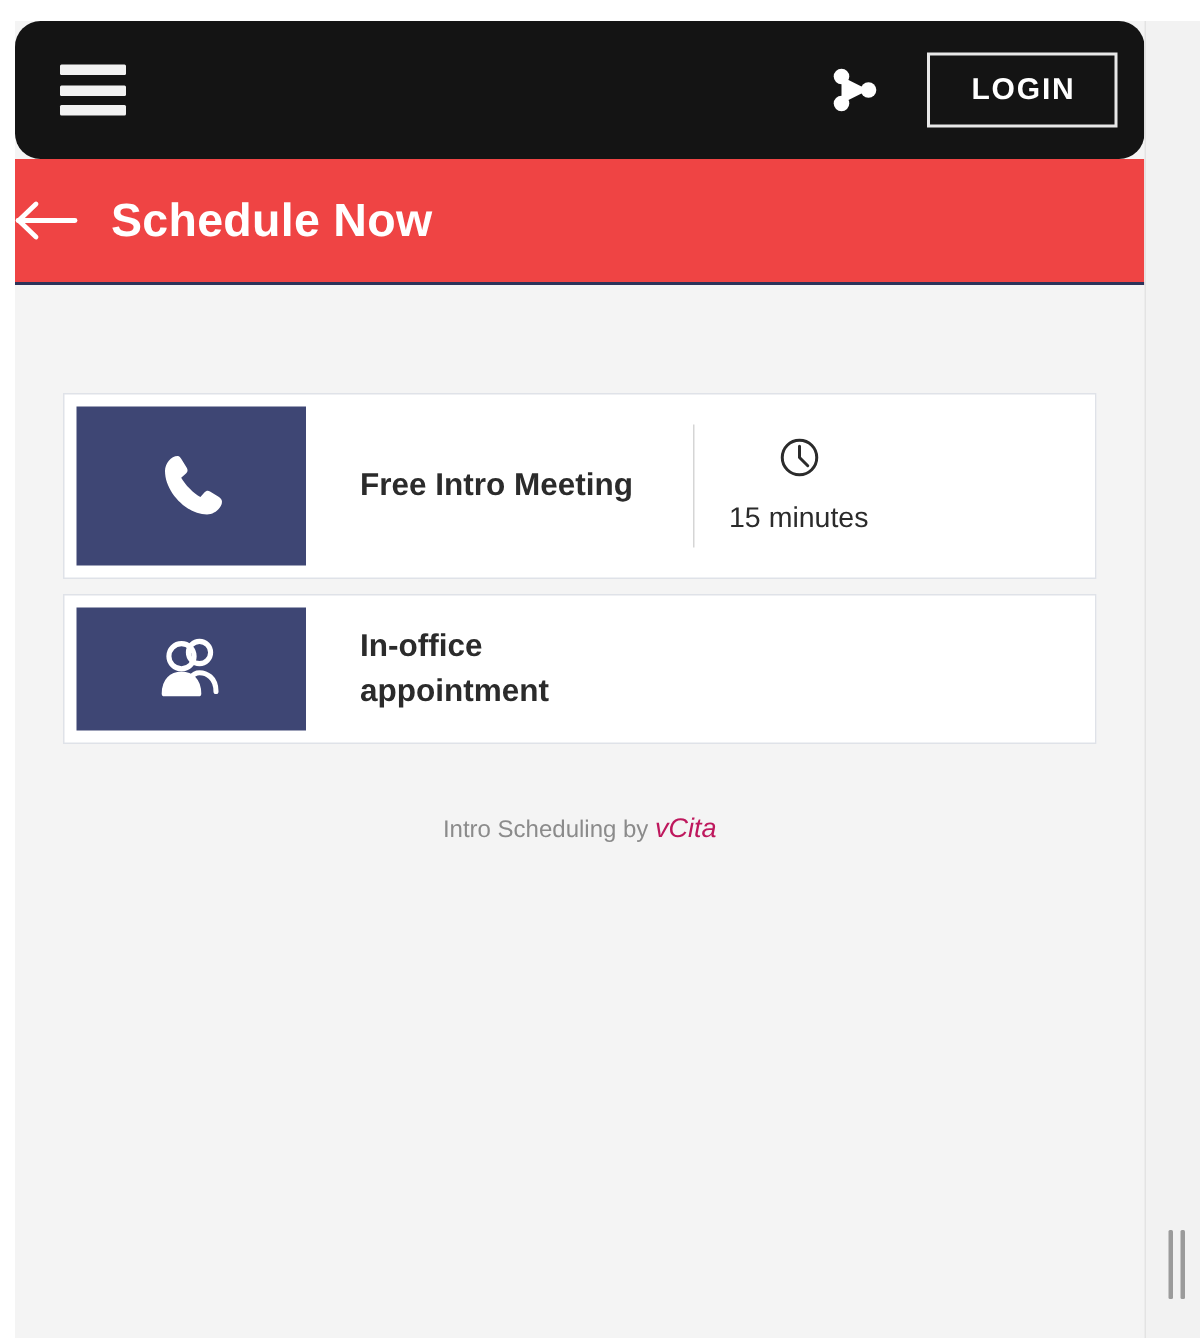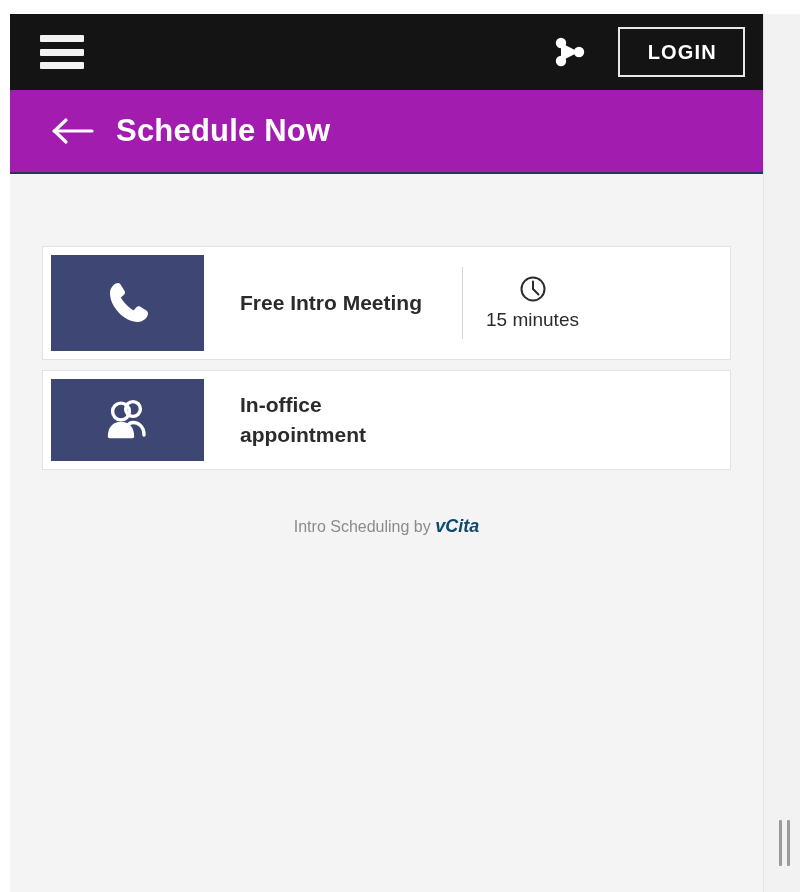--- a/index.html
+++ b/index.html
@@ -55,25 +55,26 @@
     display: block;
     width: 3px;
     height: 46px;
     background: #9b9b9b;
     border-radius: 1px;
   }
 
   
   #topbar {
     position: relative;
-    height: 76px;
+    height: 92px;
     background: #141414;
     display: flex;
     align-items: center;
     padding: 0 18px 0 30px;
+    border-radius: 17px;
   }
 
   #hamburger {
     width: 44px;
     height: 34px;
     display: flex;
     flex-direction: column;
     justify-content: space-between;
     cursor: pointer;
   }
@@ -107,24 +108,23 @@
     letter-spacing: 1.2px;
     padding: 13px 26px 13px 28px;
     cursor: pointer;
     line-height: 1;
   }
 
   
   #subheader {
     position: relative;
     height: 84px;
-    background: #a21caf;
-    display: flex;
-    align-items: center;
-    padding-left: 42px;
+    background: #ef4444;
+    display: flex;
+    align-items: center;
     border-bottom: 2px solid #2c3359;
   }
   #back-arrow {
     width: 42px;
     height: 30px;
     margin-right: 22px;
     cursor: pointer;
     flex: none;
   }
   #page-title {
@@ -180,41 +180,41 @@
     align-items: center;
   }
 
   .meta-cell {
     width: 140px;
     padding: 8px 4px;
     display: flex;
     flex-direction: column;
     align-items: center;
     justify-content: center;
-    gap: 6px;
+    gap: 16px;
   }
   .meta-cell.with-divider {
     border-left: 1px solid #d5d5d5;
     margin: 20px 0;
   }
   .meta-label {
     font-size: 19px;
     color: #2b2b2b;
     white-space: nowrap;
   }
 
   #footer {
     margin-top: 46px;
     text-align: center;
     font-size: 16px;
     color: #8b8b8b;
   }
   #footer-brand {
-    color: #0c4a6e;
-    font-weight: bold;
+    color: #be185d;
+    font-weight: normal;
     font-style: italic;
     font-size: 18px;
     text-decoration: none;
   }
 </style>
 </head>
 <body>
 
 <div id="frame">
 

